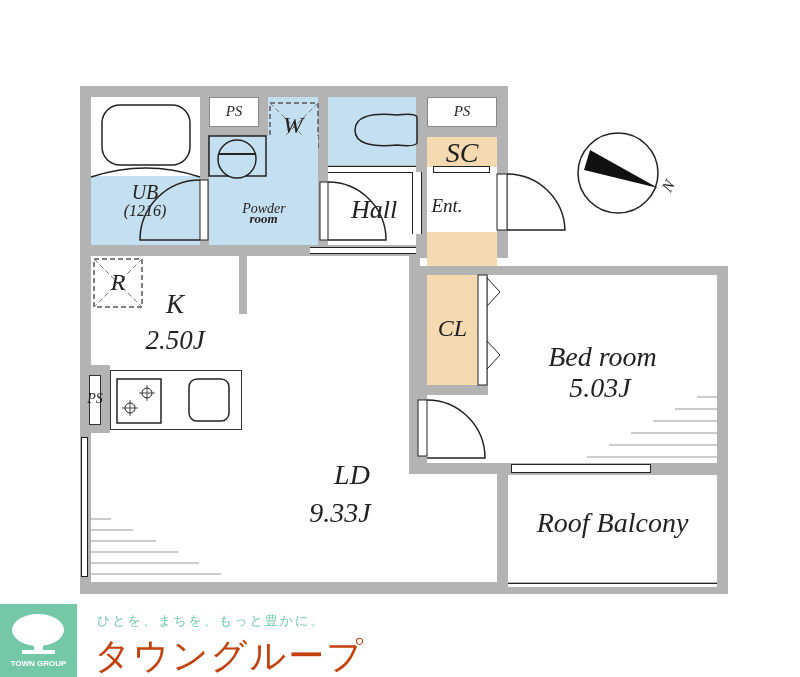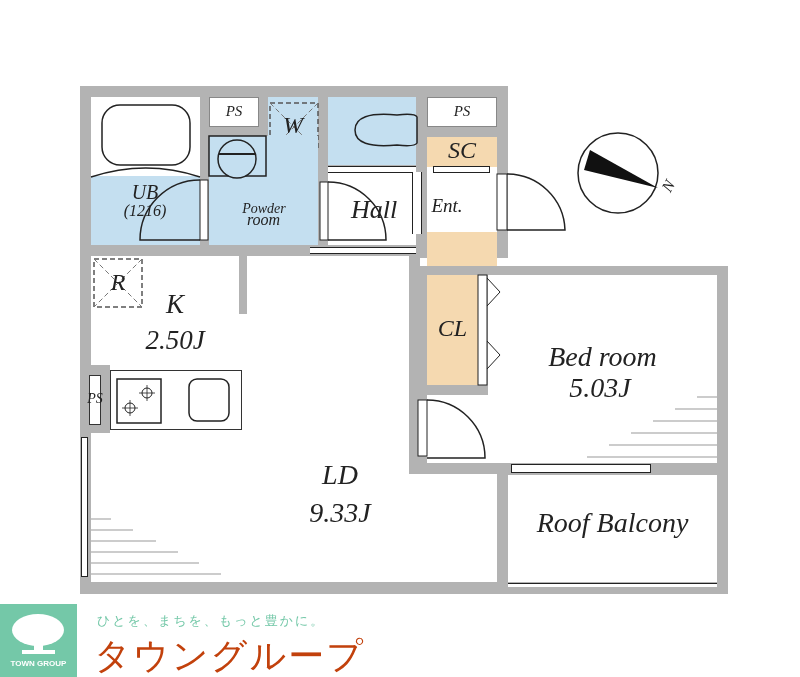--- a/index.html
+++ b/index.html
@@ -49,41 +49,41 @@
 </svg>
 <div class="lbl" style="left:268px;top:113px;width:50px;font-size:24px;">W</div>
 
 <div class="room blue" style="left:209px;top:136px;width:109px;height:109px;"></div>
 <svg style="left:209px;top:136px;" width="60" height="45">
   <rect x="0" y="0" width="57" height="40" fill="#c4dff0" stroke="#222" stroke-width="1.5"></rect>
   <circle cx="28" cy="23" r="19" fill="#c4dff0" stroke="#222" stroke-width="1.5"></circle>
   <line x1="10" y1="18" x2="46" y2="18" stroke="#222" stroke-width="2"></line>
 </svg>
 <div class="lbl" style="left:209px;top:190px;width:110px;font-size:14px;margin-top:12px;">Powder</div>
-<div class="lbl" style="left:209px;top:212px;width:109px;font-size:16px;">room</div>
+<div class="lbl" style="left:209px;top:212px;width:109px;font-size:13px;font-weight:bold;">room</div>
 
 <div class="room blue" style="left:328px;top:97px;width:88px;height:68px;"></div>
 <svg style="left:355px;top:113px;" width="65" height="36">
   <path d="M42,2 Q0,-2 0,17 Q0,36 42,32 Q60,34 62,30 L62,4 Q60,0 42,2 Z" fill="#c4dff0" stroke="#222" stroke-width="1.5"></path>
 </svg>
 
 <div class="room white" style="left:328px;top:170px;width:88px;height:75px;"></div>
 <svg style="left:320px;top:182px;" width="70" height="65">
   <rect x="0" y="0" width="8" height="58" fill="#fff" stroke="#222" stroke-width="1"></rect>
   <path d="M8,0 A58,58 0 0 1 66,58 L8,58" fill="none" stroke="#222" stroke-width="1.5"></path>
 </svg>
 <div class="lbl" style="left:330px;top:196px;width:88px;font-size:26px;">Hall</div>
 <div class="abs" style="left:328px;top:166px;width:88px;height:5px;border-top:1px solid #222;border-bottom:1px solid #222;background:#fff;"></div>
 <div class="abs" style="left:310px;top:247px;width:106px;height:5px;border-top:1px solid #222;border-bottom:1px solid #222;background:#fff;"></div>
 
 <div class="box" style="left:427px;top:97px;width:70px;height:30px;border-color:#888;"></div>
 <div class="lbl" style="left:427px;top:104px;width:70px;font-size:15px;">PS</div>
 
 <div class="room tan" style="left:427px;top:137px;width:70px;height:30px;"></div>
-<div class="lbl" style="left:427px;top:138px;width:70px;font-size:24px;">SC</div>
+<div class="lbl" style="left:427px;top:138px;width:70px;font-size:28px;">SC</div>
 
 <div class="room white" style="left:427px;top:167px;width:70px;height:65px;"></div>
 <div class="abs" style="left:433px;top:166px;width:57px;height:7px;border:1px solid #222;background:#fff;box-sizing:border-box;"></div>
 <div class="lbl" style="left:412px;top:196px;width:70px;font-size:19px;">Ent.</div>
 <div class="room tan" style="left:427px;top:232px;width:70px;height:34px;"></div>
 <svg style="left:497px;top:174px;" width="75" height="65">
   <rect x="0" y="0" width="10" height="56" fill="#fff" stroke="#222" stroke-width="1"></rect>
   <path d="M10,0 A58,58 0 0 1 68,56 L10,56" fill="none" stroke="#222" stroke-width="1.5"></path>
 </svg>
 <div class="abs" style="left:412px;top:172px;width:8px;height:62px;border-left:1px solid #222;border-right:1px solid #222;background:#fff;"></div>
@@ -122,21 +122,21 @@
 
 <div class="abs" style="left:81px;top:437px;width:7px;height:140px;border:1px solid #222;background:#fff;box-sizing:border-box;"></div>
 <svg style="left:91px;top:515px;" width="150" height="65">
   <line x1="0" y1="4" x2="20" y2="4" stroke="#999"></line>
   <line x1="0" y1="15" x2="42" y2="15" stroke="#999"></line>
   <line x1="0" y1="26" x2="65" y2="26" stroke="#999"></line>
   <line x1="0" y1="37" x2="87" y2="37" stroke="#999"></line>
   <line x1="0" y1="48" x2="108" y2="48" stroke="#999"></line>
   <line x1="0" y1="59" x2="130" y2="59" stroke="#999"></line>
 </svg>
-<div class="lbl" style="left:290px;top:460px;width:100px;font-size:28px;">LD</div>
+<div class="lbl" style="left:302px;top:460px;width:100px;font-size:28px;">LD</div>
 <div class="lbl" style="left:280px;top:498px;width:120px;font-size:28px;">9.33J</div>
 
 <div class="wall" style="left:409px;top:466px;width:100px;height:128px;"></div>
 <div class="room white" style="left:409px;top:474px;width:88px;height:108px;"></div>
 
 <div class="room tan" style="left:427px;top:275px;width:51px;height:110px;"></div>
 <div class="lbl" style="left:427px;top:316px;width:51px;font-size:24px;">CL</div>
 
 <div class="room white" style="left:488px;top:275px;width:229px;height:188px;"></div>
 <div class="room white" style="left:427px;top:395px;width:70px;height:68px;"></div>

